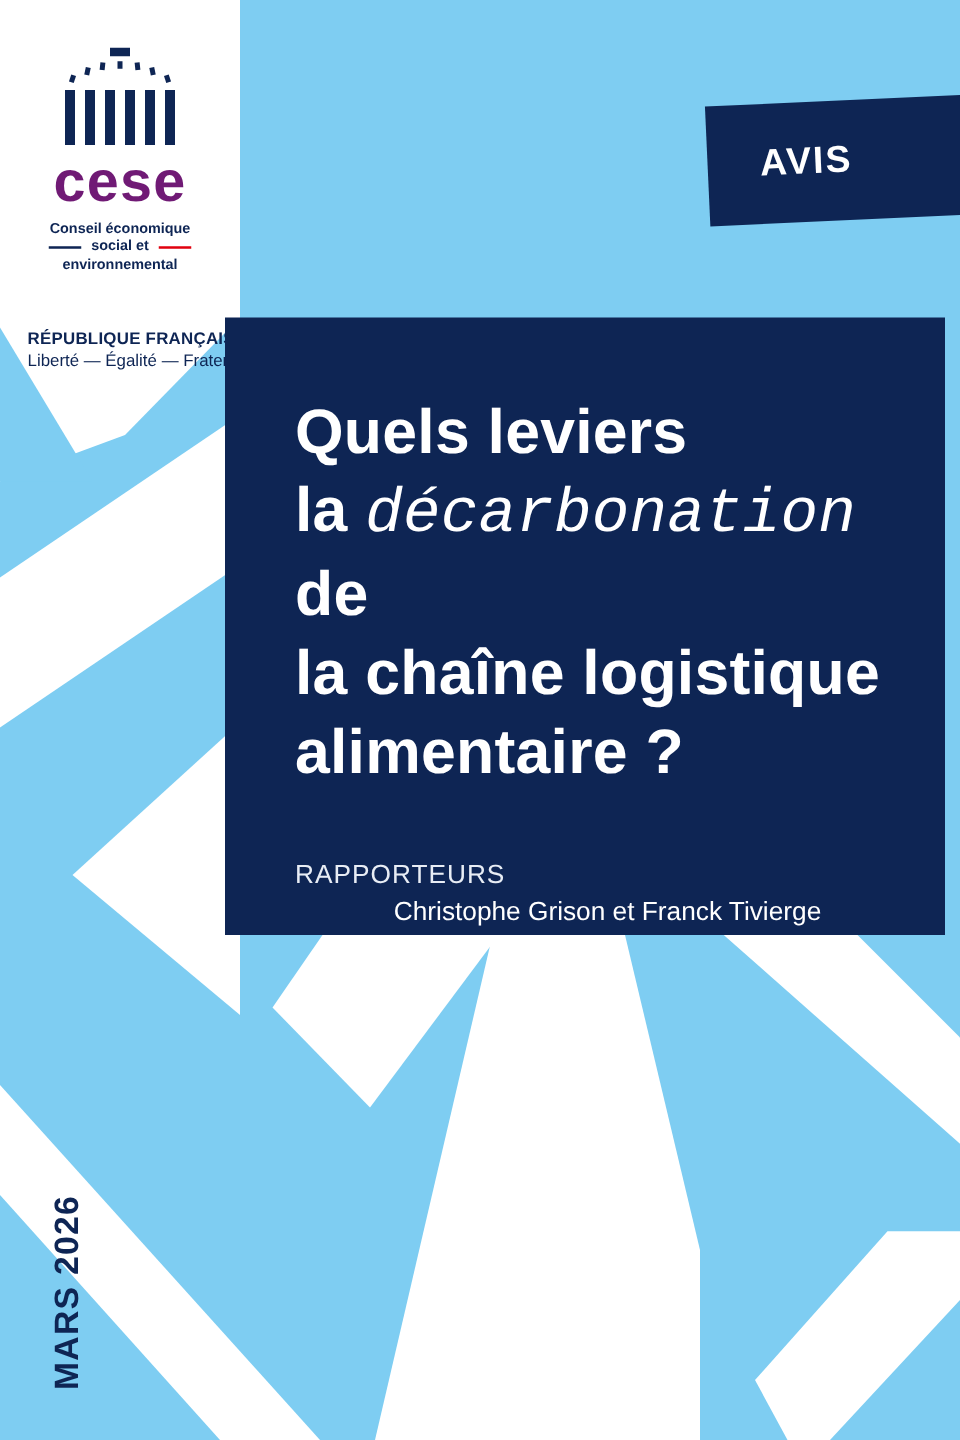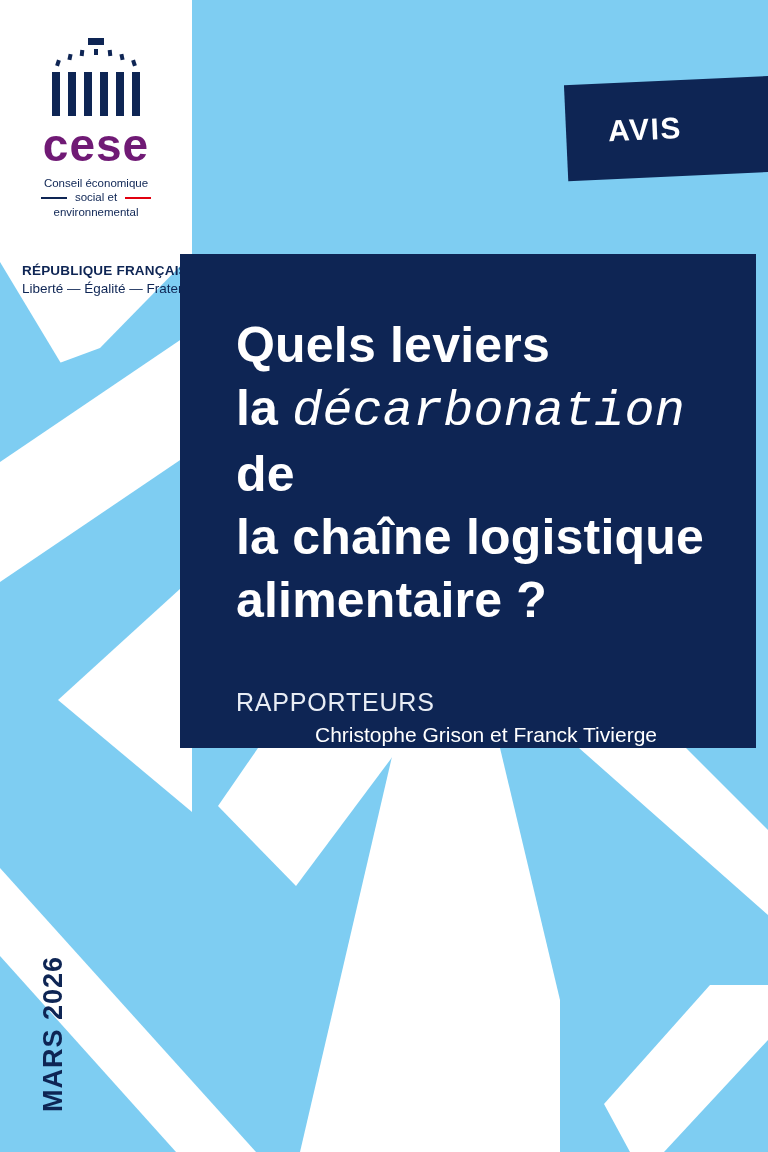--- a/index.html
+++ b/index.html
@@ -17,21 +17,21 @@
   .logo-block{
     position:absolute;left:0;top:38px;width:192px;
     text-align:center;color:#0E2554;
   }
   .logo-pediment{display:block;margin:0 auto 6px auto;}
   .logo-word{
     font-size:46px;font-weight:700;letter-spacing:1px;
     line-height:1;color:#701a75;
   }
   .logo-tagline{
-    margin-top:8px;font-size:11.5px;font-weight:400;line-height:1.25;
+    margin-top:8px;font-size:11.5px;font-weight:700;line-height:1.25;
     color:#0E2554;
   }
   .tag-mid{display:flex;align-items:center;justify-content:center;gap:8px;}
   .rule{display:inline-block;height:2px;width:26px;}
   .rule-blue{background:#0E2554;}
   .rule-red{background:#E1000F;}
 
   
   .rf-block{
     position:absolute;left:22px;top:262px;width:160px;
@@ -58,21 +58,21 @@
     padding:60px 20px 0 56px;
   }
   .title{
     font-size:50px;line-height:1.26;font-weight:700;letter-spacing:.2px;
   }
   .title .em{
     font-family:Liberation Mono, monospace;
     font-style:italic;font-weight:500;
   }
   .rapporteurs{margin-top:52px;line-height:1.45;}
-  .rap-heading{font-size:25px;font-weight:400;letter-spacing:.8px;color:#E8EDF5;}
+  .rap-heading{font-size:21px;font-weight:400;letter-spacing:.8px;color:#E8EDF5;}
   .rap-names{font-size:21px;font-weight:400;color:#fff;text-align:center;}
 
   
   .date-vert{
     position:absolute;left:38px;top:1112px;
     transform:rotate(-90deg);transform-origin:0 0;
     font-size:27px;font-weight:700;letter-spacing:1px;color:#0E2554;
     white-space:nowrap;
   }
 </style>

